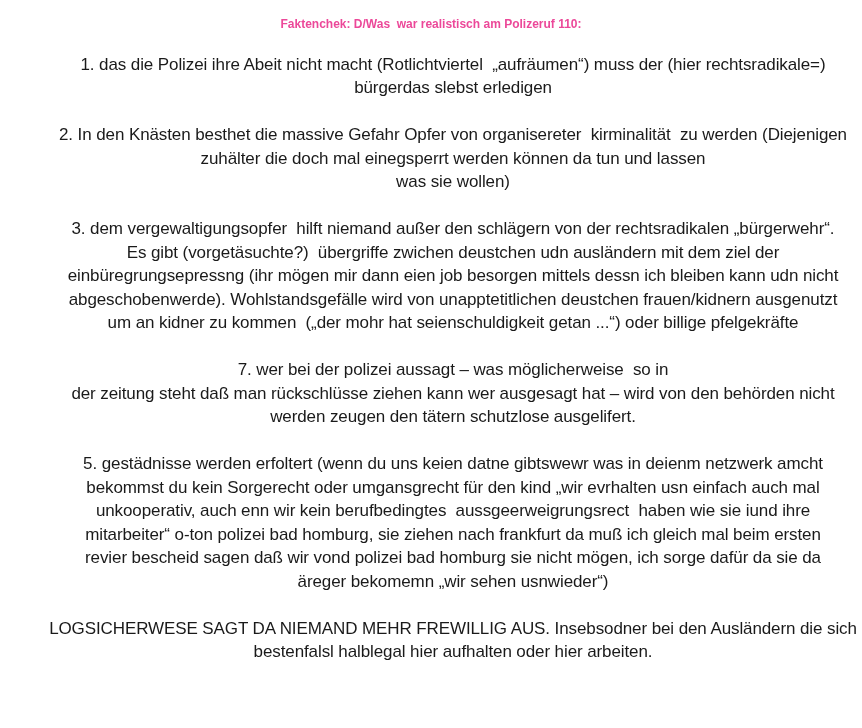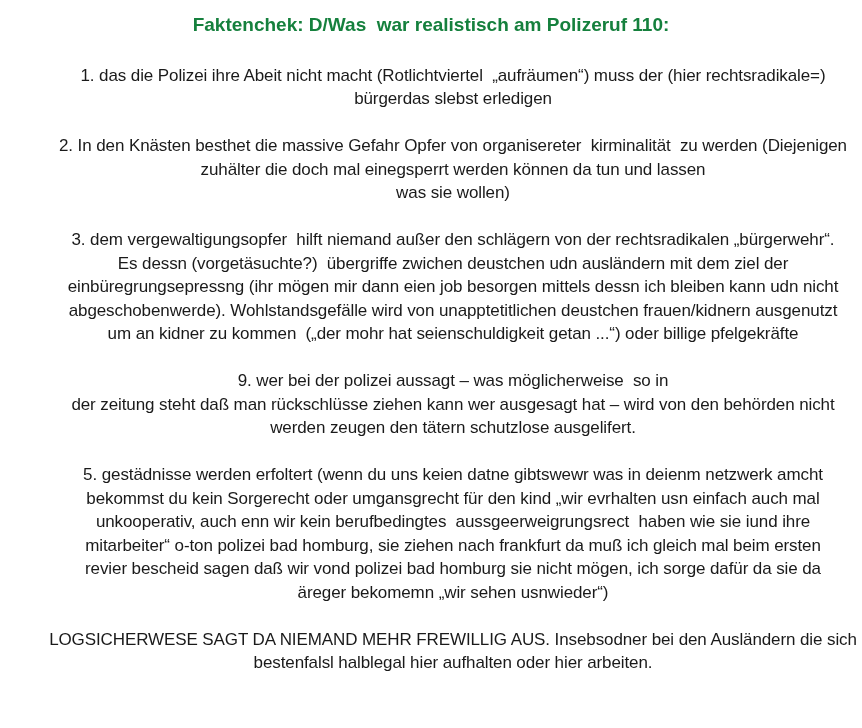--- a/index.html
+++ b/index.html
@@ -13,26 +13,26 @@
   .page {
     width: 862px;
     height: 728px;
     box-sizing: border-box;
     padding-top: 13px;
     font-family: "Liberation Sans", sans-serif;
     color: #1a1a1a;
     text-align: center;
   }
   .doc-title {
-    font-size: 19px;
+    font-size: 12px;
     font-weight: bold;
     line-height: 23.5px;
-    margin: 0 0 27px 0;
+    margin: 0 0 16px 0;
     white-space: pre;
-    color: #15803d;
+    color: #ec4899;
   }
   .para {
     margin: 0 0 23.5px 0;
   }
   .para:last-child {
     margin-bottom: 4px;
   }
   .line {
     font-size: 17px;
     line-height: 23.5px;
@@ -54,28 +54,28 @@
   </div>
 
   <div class="para">
     <div class="line">2. In den Knästen besthet die massive Gefahr Opfer von organisereter  kirminalität  zu werden (Diejenigen</div>
     <div class="line">zuhälter die doch mal einegsperrt werden können da tun und lassen</div>
     <div class="line">was sie wollen)</div>
   </div>
 
   <div class="para">
     <div class="line">3. dem vergewaltigungsopfer  hilft niemand außer den schlägern von der rechtsradikalen „bürgerwehr“.</div>
-    <div class="line">Es dessn (vorgetäsuchte?)  übergriffe zwichen deustchen udn ausländern mit dem ziel der</div>
+    <div class="line">Es gibt (vorgetäsuchte?)  übergriffe zwichen deustchen udn ausländern mit dem ziel der</div>
     <div class="line">einbüregrungsepressng (ihr mögen mir dann eien job besorgen mittels dessn ich bleiben kann udn nicht</div>
     <div class="line">abgeschobenwerde). Wohlstandsgefälle wird von unapptetitlichen deustchen frauen/kidnern ausgenutzt</div>
     <div class="line">um an kidner zu kommen  („der mohr hat seienschuldigkeit getan ...“) oder billige pfelgekräfte</div>
   </div>
 
   <div class="para">
-    <div class="line">9. wer bei der polizei aussagt – was möglicherweise  so in</div>
+    <div class="line">7. wer bei der polizei aussagt – was möglicherweise  so in</div>
     <div class="line">der zeitung steht daß man rückschlüsse ziehen kann wer ausgesagt hat – wird von den behörden nicht</div>
     <div class="line">werden zeugen den tätern schutzlose ausgelifert.</div>
   </div>
 
   <div class="para">
     <div class="line">5. gestädnisse werden erfoltert (wenn du uns keien datne gibtswewr was in deienm netzwerk amcht</div>
     <div class="line">bekommst du kein Sorgerecht oder umgansgrecht für den kind „wir evrhalten usn einfach auch mal</div>
     <div class="line">unkooperativ, auch enn wir kein berufbedingtes  aussgeerweigrungsrect  haben wie sie iund ihre</div>
     <div class="line">mitarbeiter“ o-ton polizei bad homburg, sie ziehen nach frankfurt da muß ich gleich mal beim ersten</div>
     <div class="line">revier bescheid sagen daß wir vond polizei bad homburg sie nicht mögen, ich sorge dafür da sie da</div>

